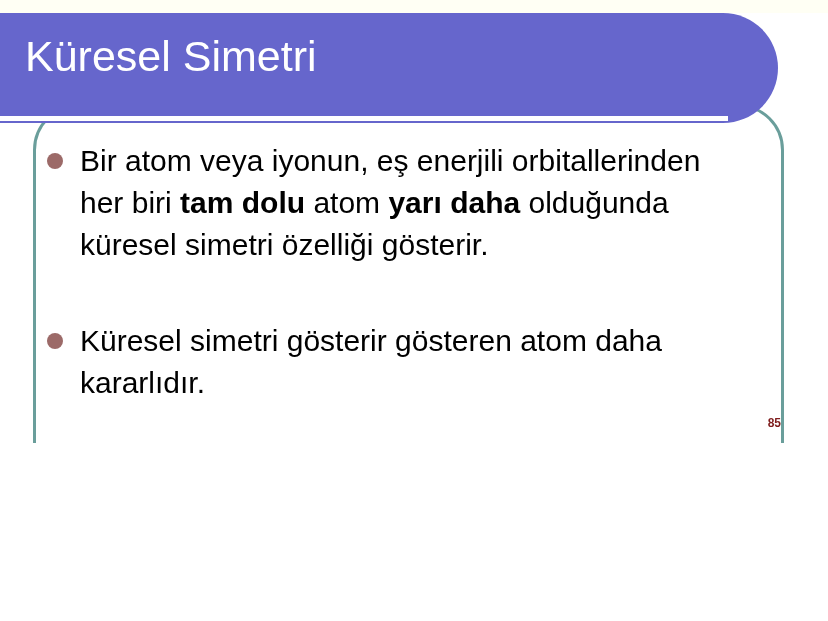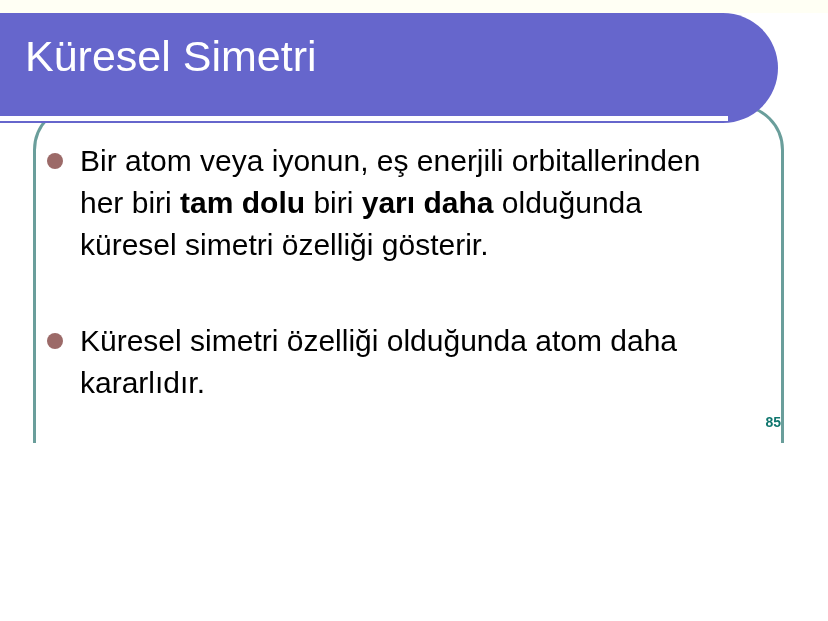--- a/index.html
+++ b/index.html
@@ -114,23 +114,23 @@
   }
 
   .bullet-gap {
     height: 54px;
   }
 
   .page-number {
     position: absolute;
     right: 47px;
     bottom: 13px;
-    font-size: 14px;
+    font-size: 12px;
     font-weight: bold;
-    color: #0f766e;
+    color: #7f1d1d;
   }
 </style>
 </head>
 <body>
 
 <div id="slide">
 
   <div class="top-tint"></div>
 
   <div class="frame"></div>
@@ -138,27 +138,27 @@
   <div class="title-banner">
     <div class="title-rule"></div>
   </div>
 
   <div class="title-text">Küresel Simetri</div>
 
   <div class="body-area">
 
     <div class="bullet-row">
       <span class="dot"></span>
-      <span class="para"><span>Bir atom veya iyonun, eş enerjili orbitallerinden her biri </span><b>tam dolu</b><span> biri </span><b>yarı daha</b><span> olduğunda küresel simetri özelliği gösterir.</span></span>
+      <span class="para"><span>Bir atom veya iyonun, eş enerjili orbitallerinden her biri </span><b>tam dolu</b><span> atom </span><b>yarı daha</b><span> olduğunda küresel simetri özelliği gösterir.</span></span>
     </div>
 
     <div class="bullet-gap"></div>
 
     <div class="bullet-row">
       <span class="dot"></span>
-      <span class="para"><span>Küresel simetri özelliği olduğunda atom daha kararlıdır.</span></span>
+      <span class="para"><span>Küresel simetri gösterir gösteren atom daha kararlıdır.</span></span>
     </div>
 
   </div>
 
   <div class="page-number">85</div>
 
 </div>
 
 </body></html>

